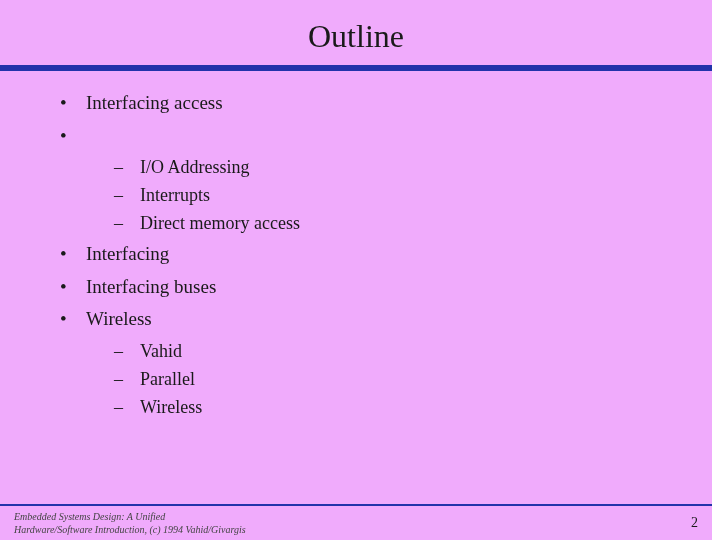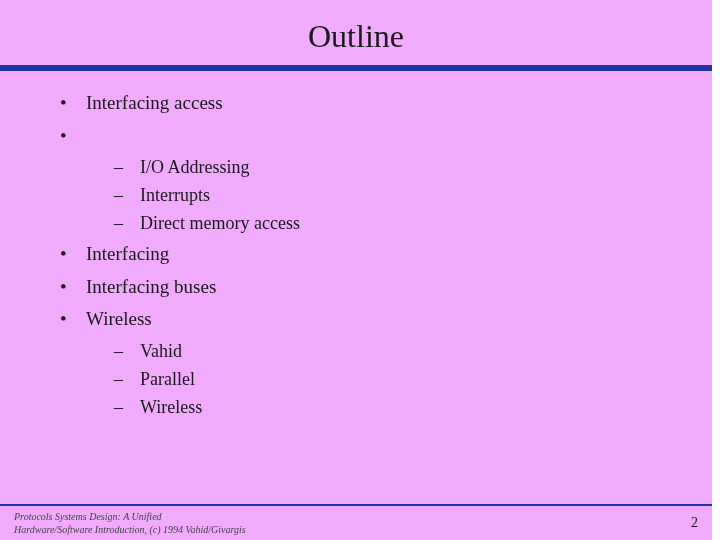--- a/index.html
+++ b/index.html
@@ -170,18 +170,18 @@
       <div class="sub-item">
         <span class="sub-dash">–</span>
         <span>Wireless</span>
       </div>
     </div>
 
   </div>
 
   <div class="footer-bar">
     <div class="footer-text">
-      <div>Protocols Systems Design: A Unified</div>
+      <div>Embedded Systems Design: A Unified</div>
       <div>Hardware/Software Introduction, (c) 1994 Vahid/Givargis</div>
     </div>
     <div class="footer-page">2</div>
   </div>
 </div>
 
 </body></html>

